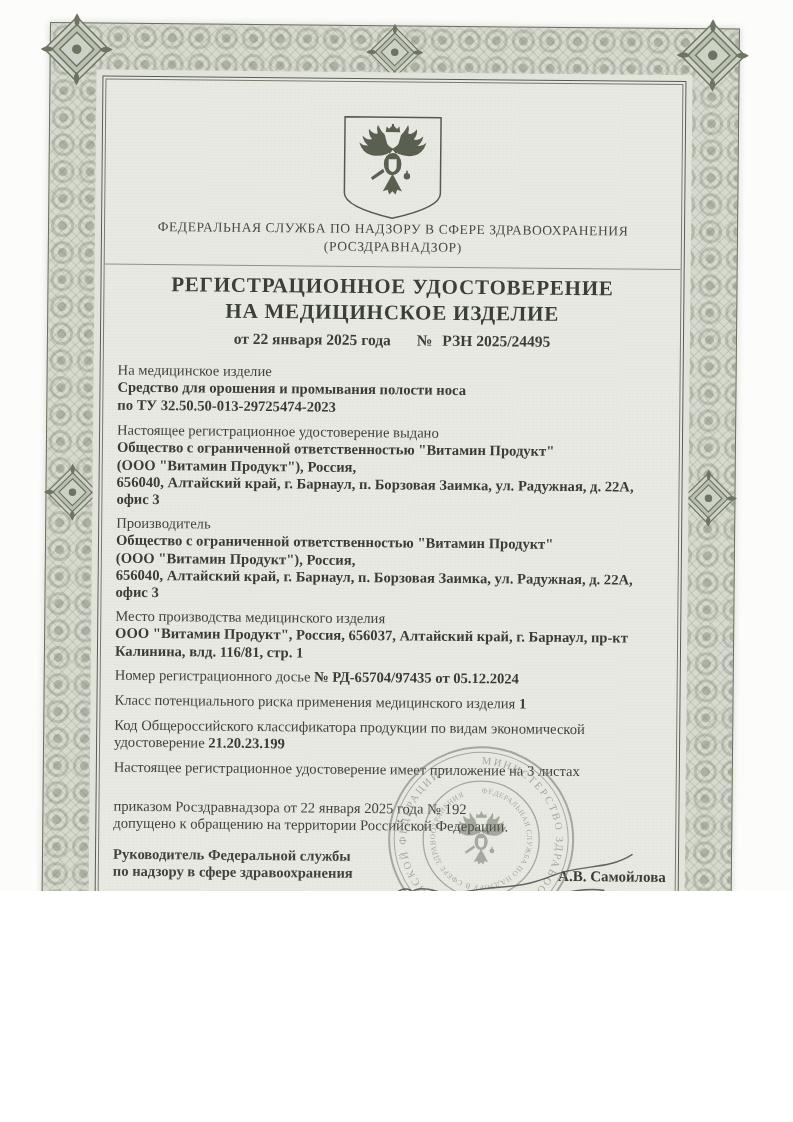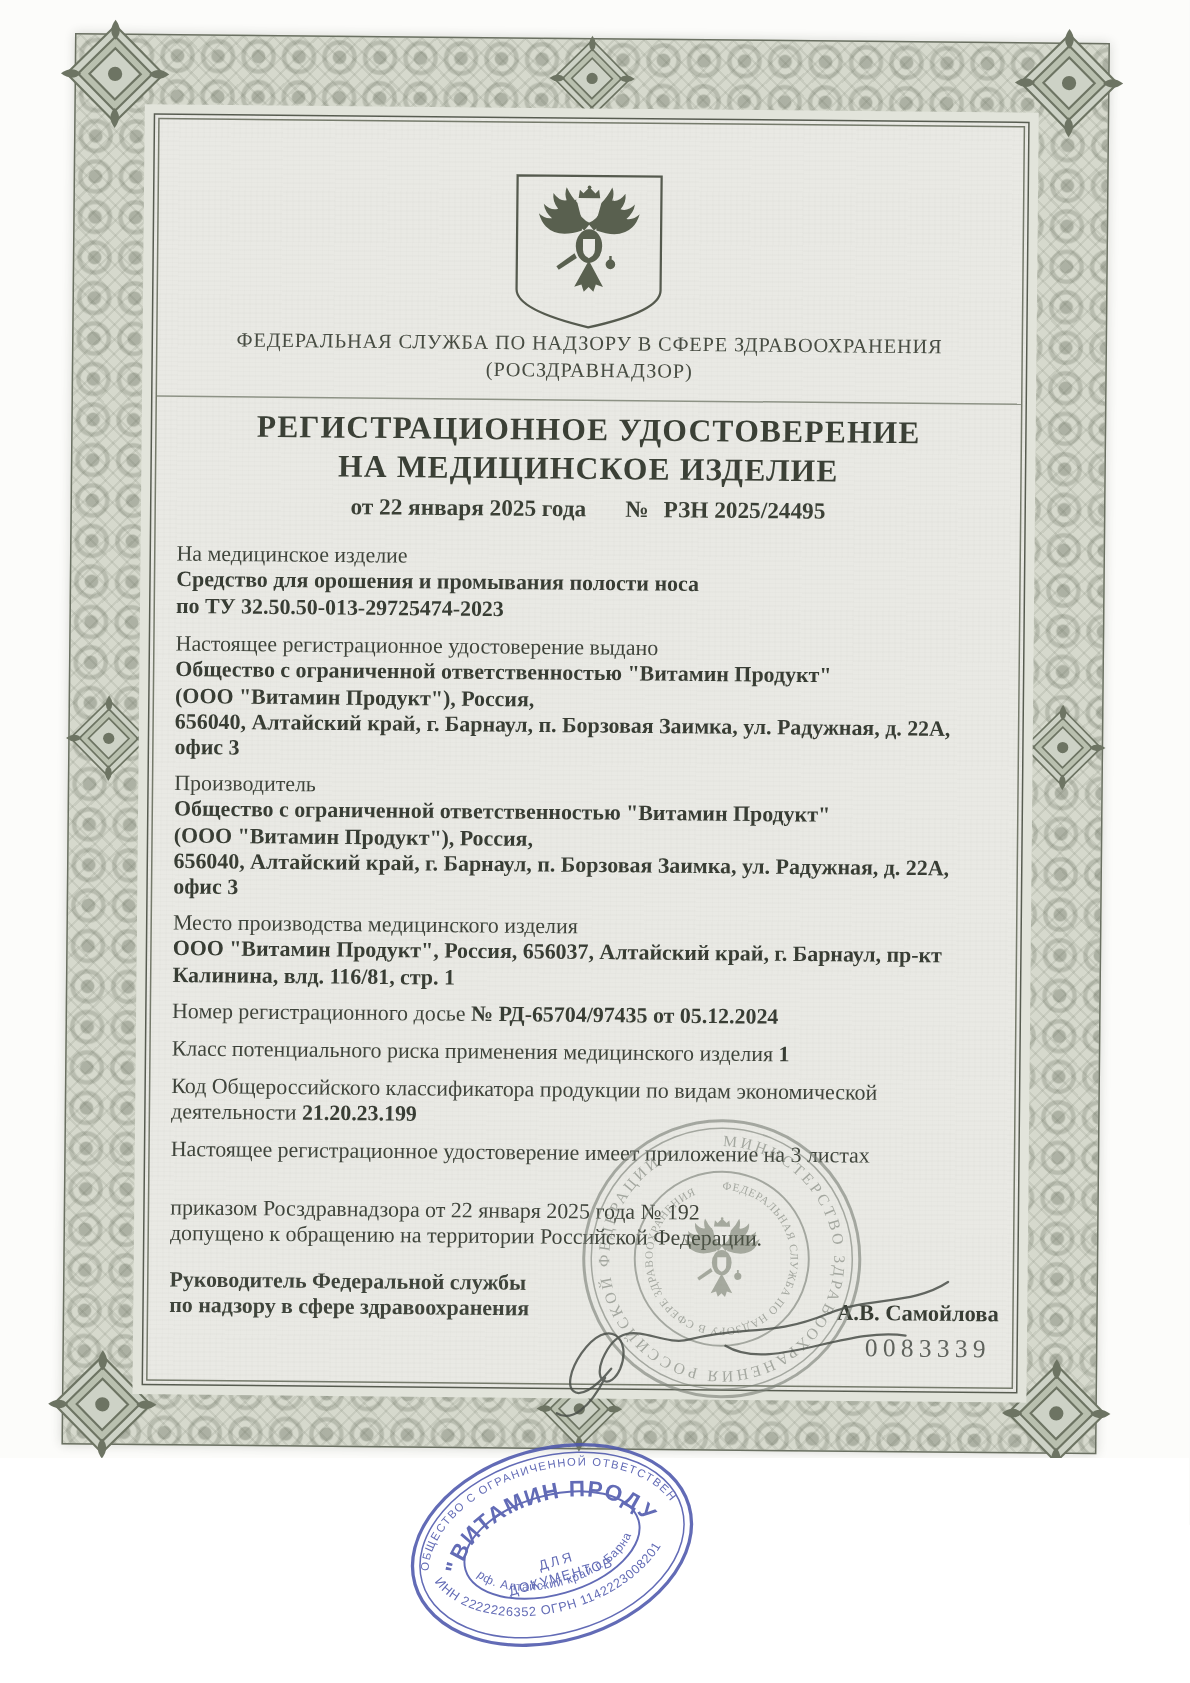--- a/index.html
+++ b/index.html
@@ -1,17 +1,17 @@
 <!DOCTYPE html>
 <html><head>
 <meta charset="utf-8">
 <style>
   html,body{margin:0;padding:0;background:#ffffff;}
   .page{
-    position:relative;width:793px;height:1122px;overflow:hidden;
+    position:relative;width:793px;height:891px;overflow:hidden;
     background:#fcfcfa;
     font-family:"Liberation Serif","DejaVu Serif",serif;
     color:#3c4038;
   }
   
   .certificate{
     position:absolute;left:50px;top:22px;width:690px;height:941px;
     transform:rotate(0.55deg);transform-origin:0 0;
     box-shadow:0 0 7px rgba(40,45,35,.18);
   }
@@ -195,21 +195,21 @@
       <div class="para p-dossier">
         <span>Номер регистрационного досье</span> <b>№ РД-65704/97435 от 05.12.2024</b>
       </div>
 
       <div class="para p-risk">
         <span>Класс потенциального риска применения медицинского изделия</span> <b>1</b>
       </div>
 
       <div class="para p-okpd">
         <span>Код Общероссийского классификатора продукции по видам экономической</span><br>
-        <span>деятельности</span> <b>21.20.23.199</b>
+        <span>удостоверение</span> <b>21.20.23.199</b>
       </div>
 
       <div class="para p-attach">Настоящее регистрационное удостоверение имеет приложение на 3 листах</div>
 
       <div class="para p-order">
         <span>приказом Росздравнадзора от 22 января 2025 года № 192</span><br>
         <span>допущено к обращению на территории Российской Федерации.</span>
       </div>
 
       <div class="para p-head">

